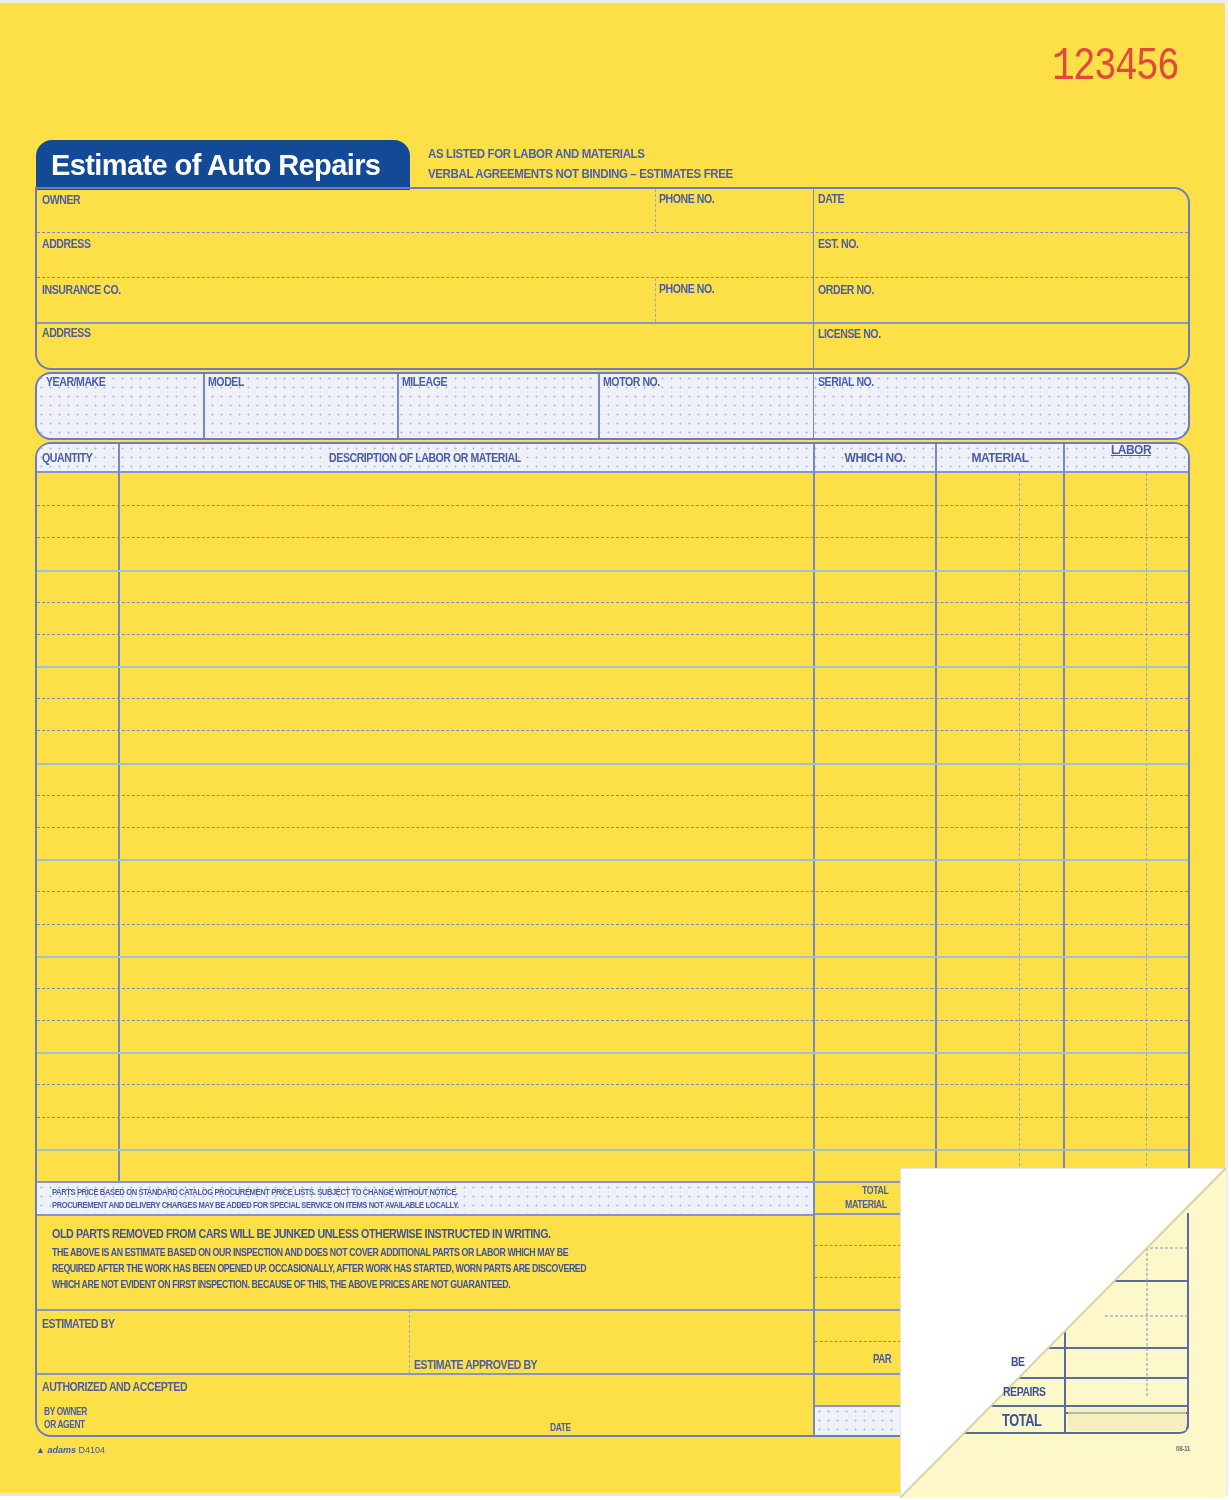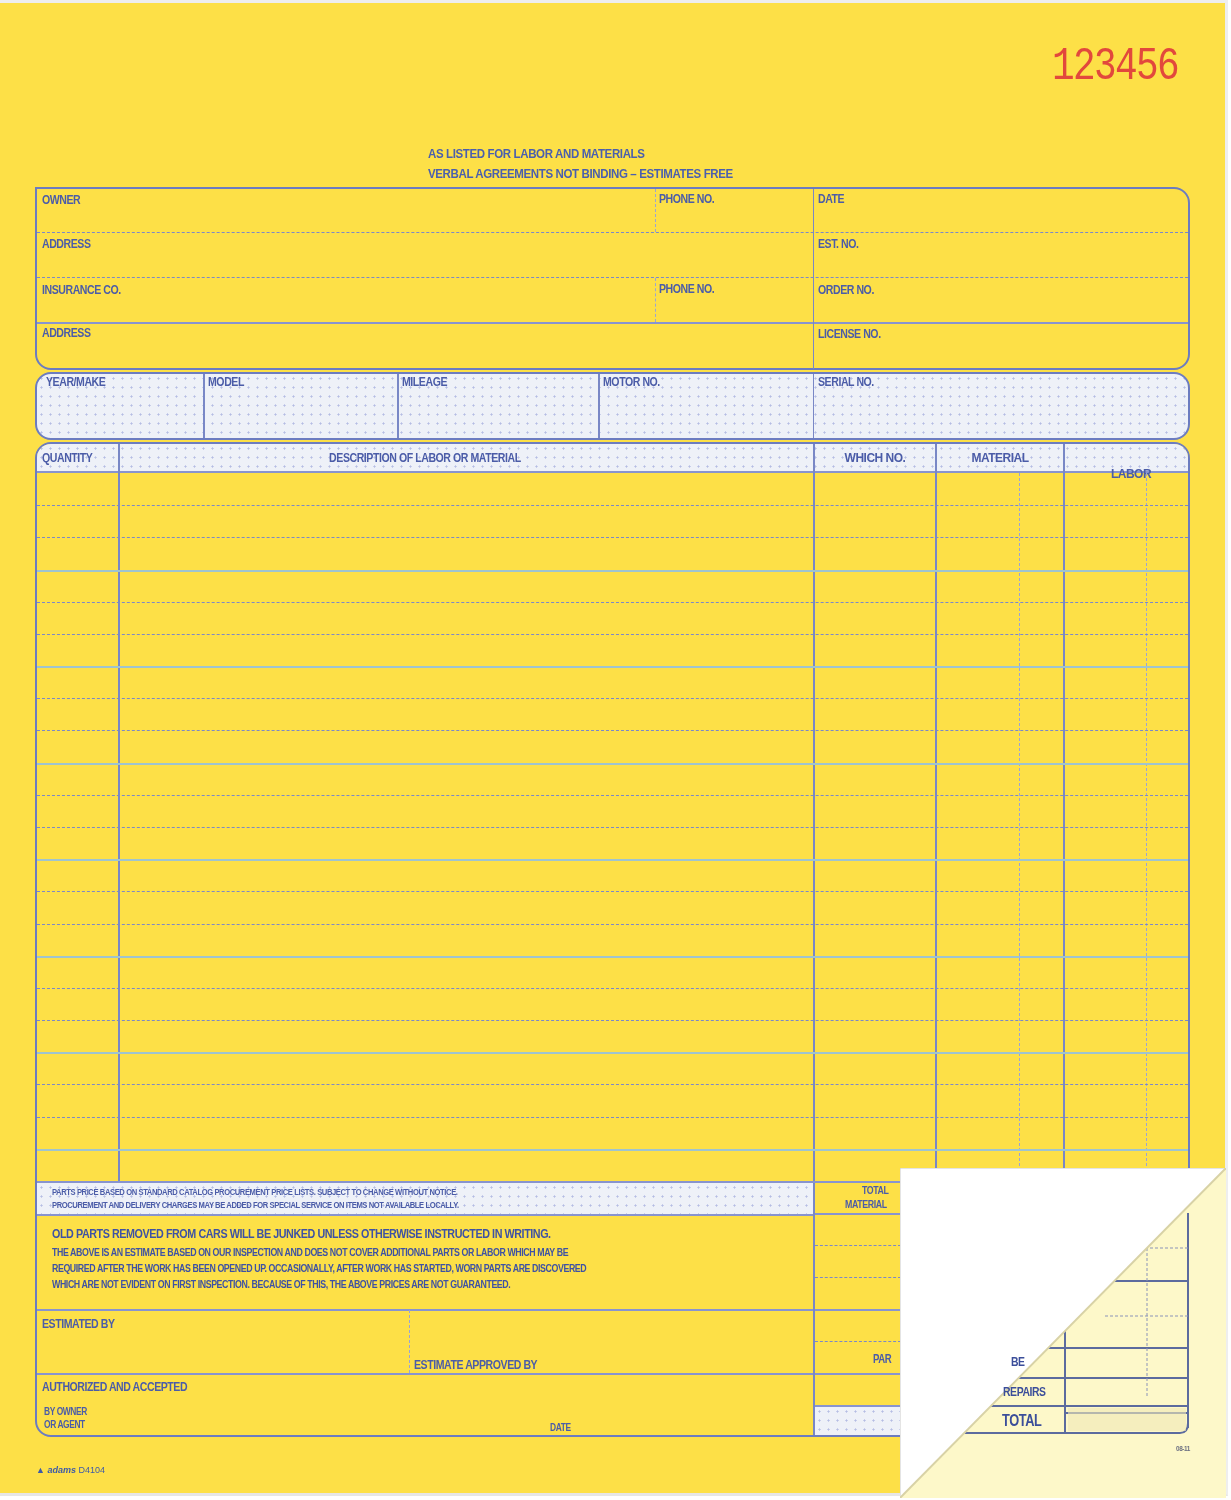--- a/index.html
+++ b/index.html
@@ -16,29 +16,32 @@
   .hline.dash { border-top:1px dashed #7b88c8; }
   .hline.teal { border-top:2px solid #9fc4cf; }
   .lbl { position:absolute; font-size:12px; font-weight:bold; color:#4b5ca8; letter-spacing:-0.5px; white-space:nowrap; transform:scaleX(0.88); transform-origin:left top; }
   .lbl.c { transform:none; text-align:center; }
   .dots { background-color:#eef1f8; background-image:radial-gradient(#b5bde3 0.9px, transparent 1.2px); background-size:9px 9px; }
   .fine { position:absolute; font-size:9.5px; font-weight:bold; color:#4b5ca8; letter-spacing:-0.5px; white-space:nowrap; transform:scaleX(0.80); transform-origin:left top; }
   .note { position:absolute; font-size:12.5px; font-weight:bold; color:#3e52a4; letter-spacing:-0.5px; white-space:nowrap; transform:scaleX(0.86); transform-origin:left top; }
   .note.sm { font-size:11px; transform:scaleX(0.80); }
   .fold { position:absolute; left:900px; top:1165px; width:326px; height:330px; }
   .fold svg { display:block; }
-  .logo { position:absolute; left:36px; top:1442px; font-size:9px; font-weight:bold; color:#3d5aa8; font-style:italic;margin-top:20px; }
+  .logo { position:absolute; left:36px; top:1442px; font-size:9px; font-weight:bold; color:#3d5aa8; font-style:italic; }
 </style>
 </head>
 <body>
 
 <div class="page">
 
   <div class="serial">123456</div>
 
+  <div class="title-tab">
+    <span>Estimate of Auto Repairs</span>
+  </div>
   <div class="subtitle" style="top:144px;">AS LISTED FOR LABOR AND MATERIALS</div>
   <div class="subtitle" style="top:164px;">VERBAL AGREEMENTS NOT BINDING – ESTIMATES FREE</div>
 
   <div class="box" style="left:35px; top:184px; width:1155px; height:183px; border-radius:0 16px 16px 16px;"></div>
   <div class="hline dash" style="left:37px; top:229px; width:1151px;"></div>
   <div class="hline dash" style="left:37px; top:274px; width:1151px;"></div>
   <div class="hline" style="left:37px; top:319px; width:1151px;"></div>
   <div class="vline dash" style="left:655px; top:186px; height:43px;"></div>
   <div class="vline dash" style="left:655px; top:275px; height:44px;"></div>
   <div class="vline" style="left:813px; top:186px; height:180px; border-left-width:1px;"></div>
@@ -66,21 +69,21 @@
   <div class="lbl" style="left:818px; top:372px;">SERIAL NO.</div>
 
   <div class="box" style="left:35px; top:439px; width:1155px; height:995px; border-radius:16px 16px 16px 16px;"></div>
   <div class="dots" style="left:37px; top:441px; width:1151px; height:27px; position:absolute; border-radius:14px 14px 0 0;"></div>
   <div class="hline" style="left:37px; top:468px; width:1151px;"></div>
 
   <div class="lbl" style="left:42px; top:448px;">QUANTITY</div>
   <div class="lbl c" style="left:120px; top:448px; width:693px; transform:scaleX(0.88);">DESCRIPTION OF LABOR OR MATERIAL</div>
   <div class="lbl c" style="left:815px; top:448px; width:120px;">WHICH NO.</div>
   <div class="lbl c" style="left:937px; top:448px; width:126px;">MATERIAL</div>
-  <div class="lbl c" style="left:1065px; top:464px; width:132px;">LABOR</div>
+  <div class="lbl c" style="left:1065px; top:440px; width:132px;text-decoration:underline;">LABOR</div>
 
   <div class="vline" style="left:118px; top:441px; height:737px;"></div>
   <div class="vline" style="left:813px; top:441px; height:991px;"></div>
   <div class="vline" style="left:935px; top:441px; height:737px;"></div>
   <div class="vline dash" style="left:1019px; top:470px; height:708px;"></div>
   <div class="vline" style="left:1063px; top:441px; height:737px;"></div>
   <div class="vline dash" style="left:1146px; top:470px; height:708px;"></div>
 
   <div id="rows">
       <div class="hline dash" style="left: 37px; top: 502px; width: 1151px;"></div>

